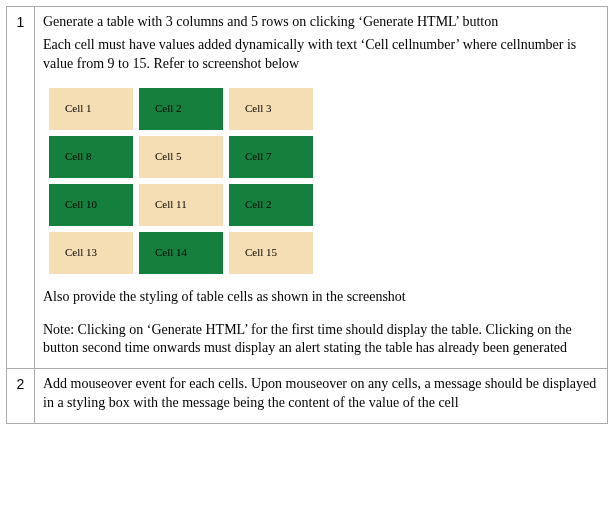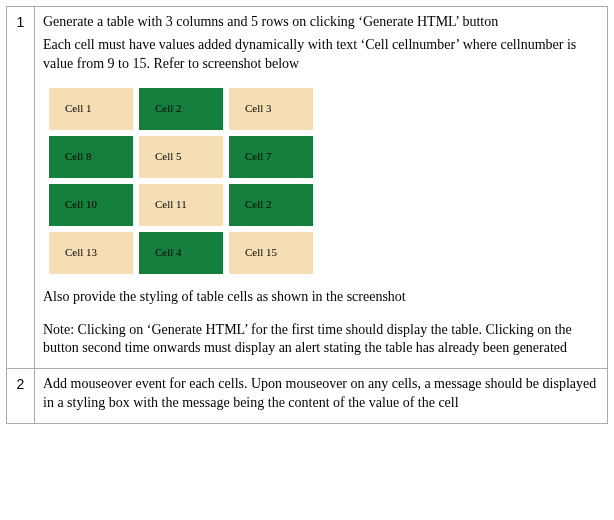--- a/index.html
+++ b/index.html
@@ -68,21 +68,21 @@
                 <td class="cell-wheat">Cell 5</td>
                 <td class="cell-gray">Cell 7</td>
               </tr>
               <tr>
                 <td class="cell-gray">Cell 10</td>
                 <td class="cell-wheat">Cell 11</td>
                 <td class="cell-gray">Cell 2</td>
               </tr>
               <tr>
                 <td class="cell-wheat">Cell 13</td>
-                <td class="cell-gray">Cell 4</td>
+                <td class="cell-gray">Cell 14</td>
                 <td class="cell-wheat">Cell 15</td>
               </tr>
             </tbody>
         </table>
 
         <p>Also provide the styling of table cells as shown in the screenshot</p>
         <div class="spacer"></div>
         <p>Note: Clicking on ‘Generate HTML’ for the first time should display the table. Clicking on the button second time onwards must display an alert stating the table has already been generated</p>
       </td>
     </tr>

